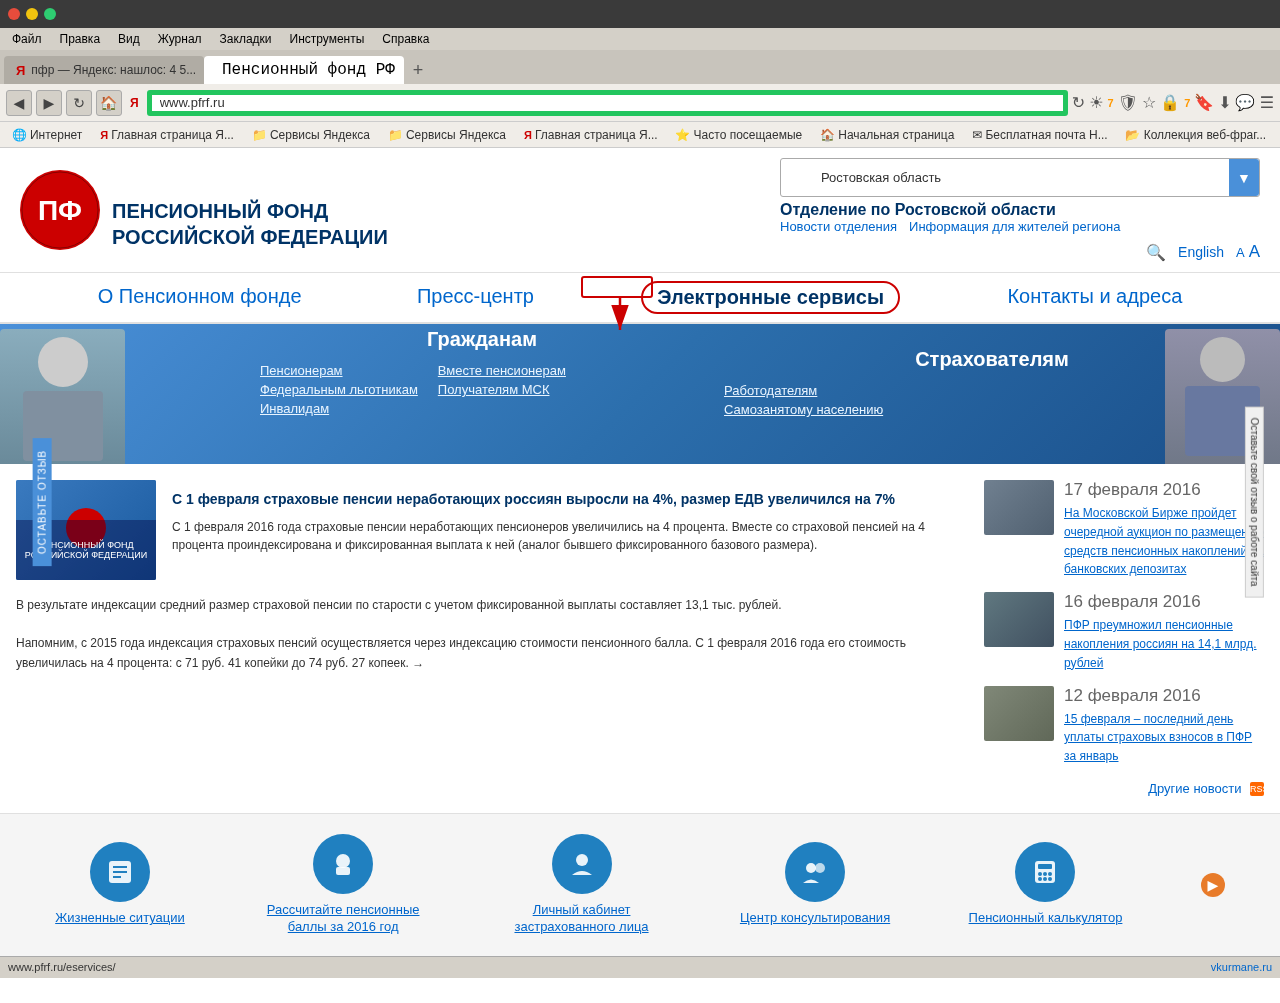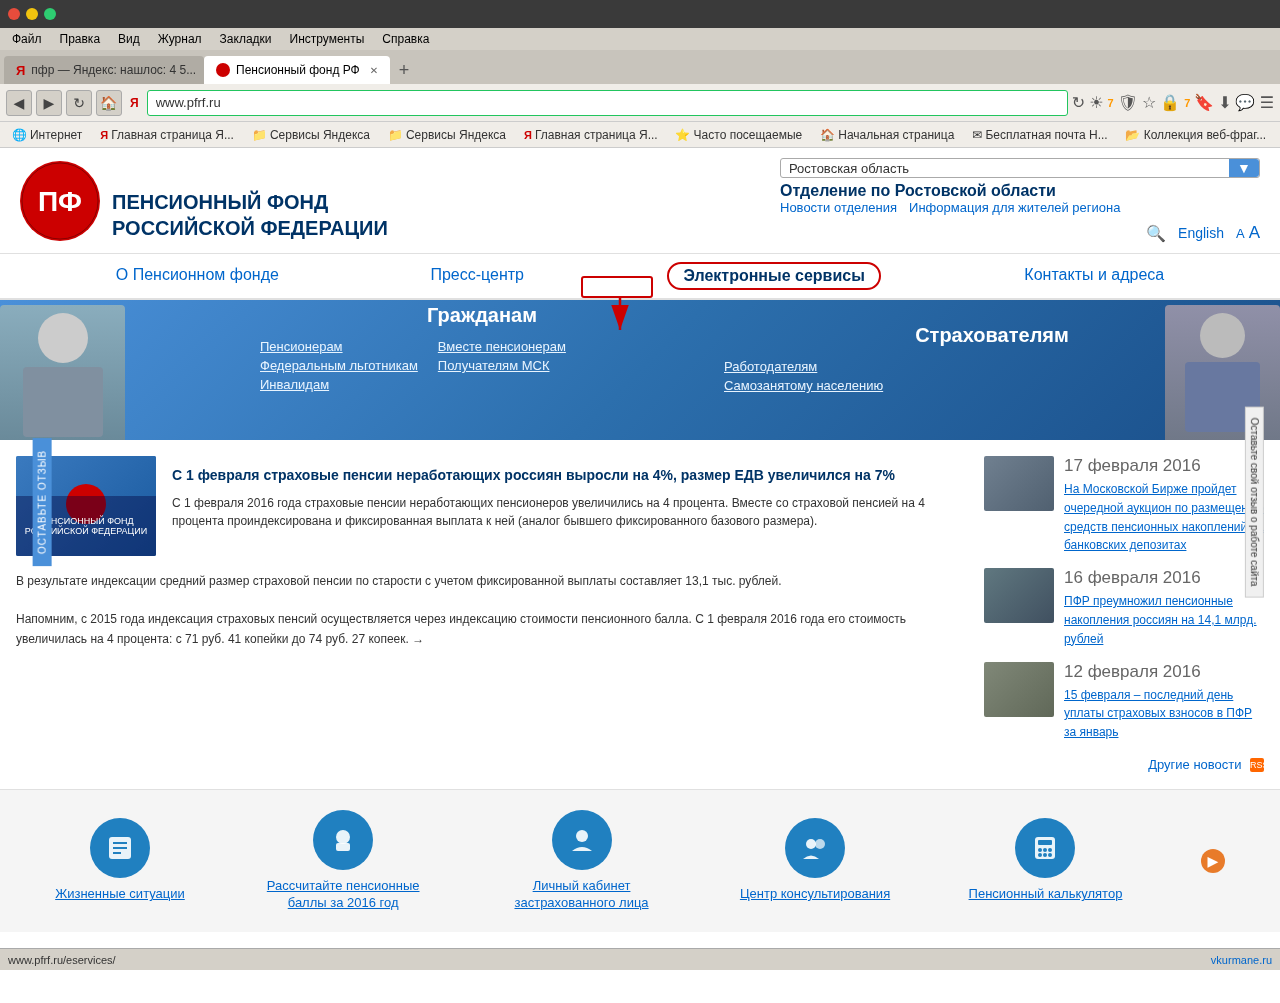--- a/index.html
+++ b/index.html
@@ -69,21 +69,21 @@
     .nav-btn {
       width: 26px; height: 26px;
       display: flex; align-items: center; justify-content: center;
       background: #d4d0c8; border-radius: 3px;
       cursor: pointer; font-size: 14px; color: #444;
       border: 1px solid #aaa;
     }
     .url-input {
       flex: 1;
       height: 26px;
-      border: 1px solid #22c55e;
+      border: 5px solid #22c55e;
       background: #fff;
       border-radius: 3px;
       padding: 0 8px;
       font-size: 13px;
       color: #333;
     }
     .address-icons { display: flex; gap: 4px; align-items: center; }
     .addr-icon { font-size: 16px; cursor: pointer; color: #555; }
 
     
@@ -128,26 +128,27 @@
       display: flex; align-items: center; justify-content: center;
       overflow: hidden;
       position: relative;
     }
     .pfr-title { color: #003366; font-size: 20px; font-weight: bold; line-height: 1.3; }
     .pfr-title span { display: block; }
 
     .pfr-right { display: flex; flex-direction: column; align-items: flex-end; gap: 4px; flex: 1; padding-left: 40px; }
     .region-selector {
       width: 480px;
-      height: 20px;
+      height: 39px;
       border: 1px solid #aaa;
       border-radius: 3px;
       display: flex; align-items: center;
       background: #fff;
       position: relative;
+      padding-left: 32px;
     }
     .region-text { flex: 1; padding: 0 8px; font-size: 13px; color: #333; }
     .region-arrow {
       width: 30px; height: 100%;
       background: #4a90d9;
       display: flex; align-items: center; justify-content: center;
       color: #fff; font-size: 14px;
       border-radius: 0 3px 3px 0;
     }
     .region-info { text-align: left; width: 480px; }
@@ -164,21 +165,21 @@
 
     
     .pfr-nav {
       background: #fff;
       border-bottom: 2px solid #e0e0e0;
       display: flex;
       justify-content: space-around;
       padding: 8px 40px;
     }
     .nav-item {
-      font-size: 16px;
+      font-size: 20px;
       color: #0066cc;
       text-decoration: none;
       cursor: pointer;
       padding: 4px 8px;
     }
     .nav-item.highlighted {
       color: #003366;
       font-weight: bold;
       border: 2px solid #cc0000;
       border-radius: 20px;
@@ -327,21 +328,21 @@
 </div>
 
 <div class="tab-bar">
   <div class="tab inactive">
     <span style="color:#cc0000;font-weight:bold;font-size:13px;">Я</span>
     <span style="font-size:12px;">пфр — Яндекс: нашлос: 4 5...</span>
 
   </div>
   <div class="tab active">
     <span style="width:14px;height:14px;background:#c00;border-radius:50%;display:inline-block;"></span>
-    <span style="font-size:12px;">Пенсионный фонд РФ</span>
+    <span style="font-size:16px;font-family:Liberation Mono, monospace;">Пенсионный фонд РФ</span>
     <span class="tab-close">✕</span>
   </div>
   <div class="tab-new">+</div>
 </div>
 
 <div class="address-bar">
   <div class="nav-btn">◀</div>
   <div class="nav-btn">▶</div>
   <div class="nav-btn">↻</div>
   <div class="nav-btn">🏠</div>

